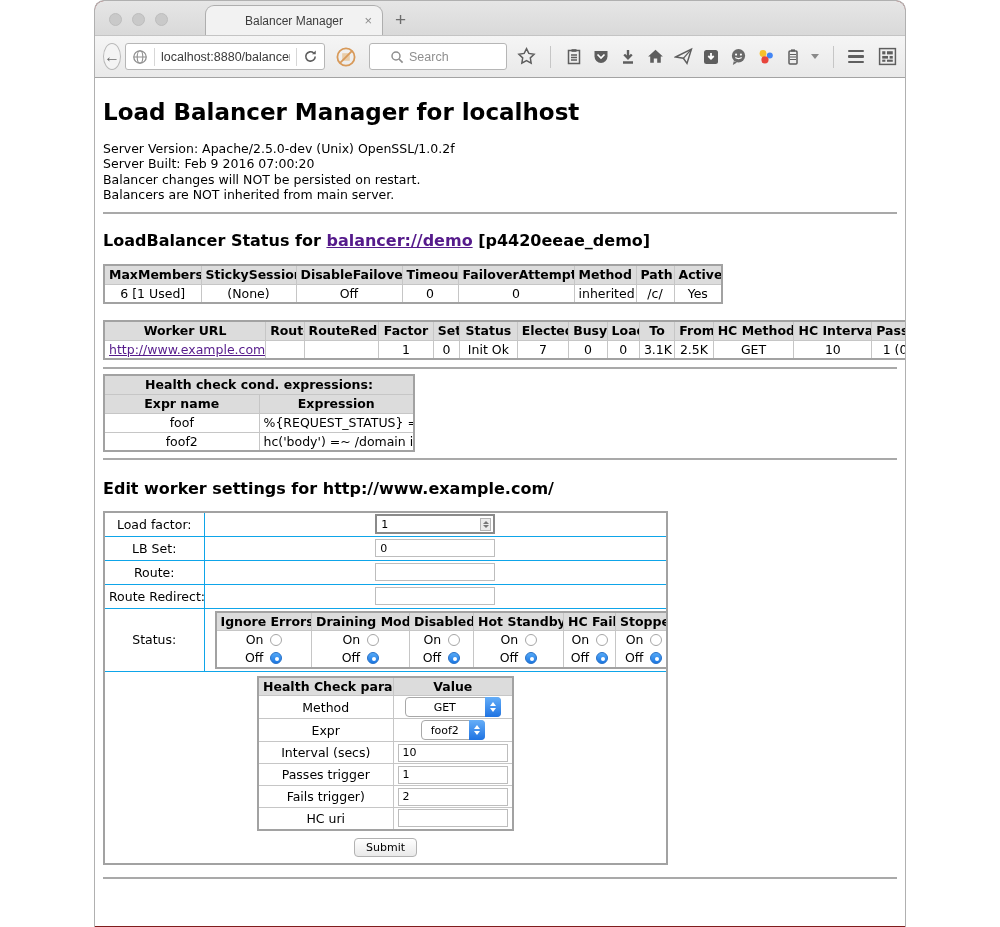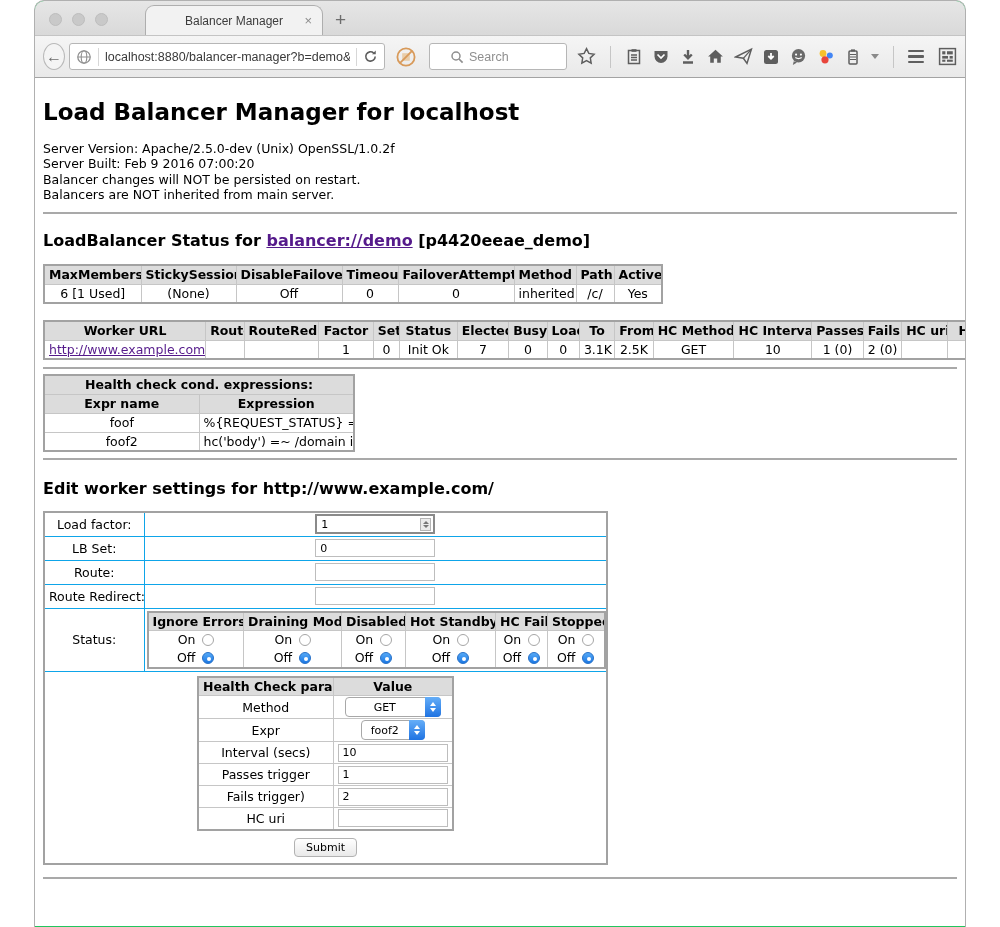--- a/index.html
+++ b/index.html
@@ -1,18 +1,18 @@
 <!DOCTYPE html>
 <html><head>
 <meta charset="utf-8">
 <style>
   * { margin:0; padding:0; box-sizing:border-box; }
   html,body { background:#fff; font-family:"Liberation Sans", sans-serif; }
-  .window { width:932px; height:927px; margin:0 auto; border:1px solid #b0b0b0; border-bottom:none;
-            border-radius:10px 10px 0 0; overflow:hidden; background:#22c55e; }
+  .window { width:812px; height:927px; margin:0 auto; border:1px solid #b0b0b0; border-bottom:none;
+            border-radius:10px 10px 0 0; overflow:hidden; background:#7f1d1d; }
 
   
   .tabbar { height:34px; background:linear-gradient(#e6e6e6,#d9d9d9); position:relative; }
   .traffic { position:absolute; left:14px; top:12px; display:flex; gap:10px; }
   .traffic span { width:13px; height:13px; border-radius:50%; background:#c9c9c9; border:1px solid #bdbdbd; }
   .tab { position:absolute; left:110px; top:4px; width:178px; height:30px; background:#f2f2f2;
          border:1px solid #aeaeae; border-bottom:none; border-radius:9px 9px 0 0;
          display:flex; align-items:center; justify-content:center; font-size:12px; color:#3c3c3c; }
   .tab .close { position:absolute; right:10px; color:#8c8c8c; font-size:13px; cursor:default; }
   .newtab { position:absolute; left:300px; top:8px; font-size:19px; color:#6d6d6d; }
@@ -78,21 +78,21 @@
   .form-table > tbody > tr > td { border:1px solid #0ea5e9; height:24px; }
   .form-table .lblcol { width:100px; }
   .txt { width:120px; height:18px; border:1px solid #bdbdbd; font:11px "DejaVu Sans",sans-serif; padding:1px 4px; }
   .numwrap { position:relative; display:inline-block; }
   .numwrap .txt { border:2px solid #8a8a8a; height:20px; }
   .spinner { position:absolute; right:4px; top:4px; width:11px; height:13px; background:#ececec;
              border:1px solid #b5b5b5; display:flex; flex-direction:column; align-items:center; justify-content:center; }
   .spinner i { width:0; height:0; border-left:3px solid transparent; border-right:3px solid transparent; }
   .spinner .up { border-bottom:3px solid #777; margin-bottom:1px; } .spinner .dn { border-top:3px solid #777; }
 
-  .status-cell { padding:2px 2px 2px 1px; text-align:left; }
+  .status-cell { padding:2px 2px 2px 9px; text-align:left; }
   .status-table { width:457px; margin-left:1px; }
   .status-table th:nth-child(1){width:96px}.status-table th:nth-child(2){width:98px}
   .status-table th:nth-child(3){width:64px}.status-table th:nth-child(4){width:90px}
   .status-table th:nth-child(5){width:52px}.status-table th:nth-child(6){width:57px}
   .status-table td { height:37px; }
   .radio-pair { display:inline-grid; grid-template-columns:auto 15px; column-gap:4px; row-gap:3px;
                 align-items:center; justify-items:end; font-size:12.5px; }
   .radio { width:12px; height:12px; border-radius:50%; border:1px solid #a6a6a6; background:#fff;
            display:inline-block; position:relative; }
   .radio.checked { background:linear-gradient(#55a9f7,#1b77e3); border-color:#2a72c8; }

